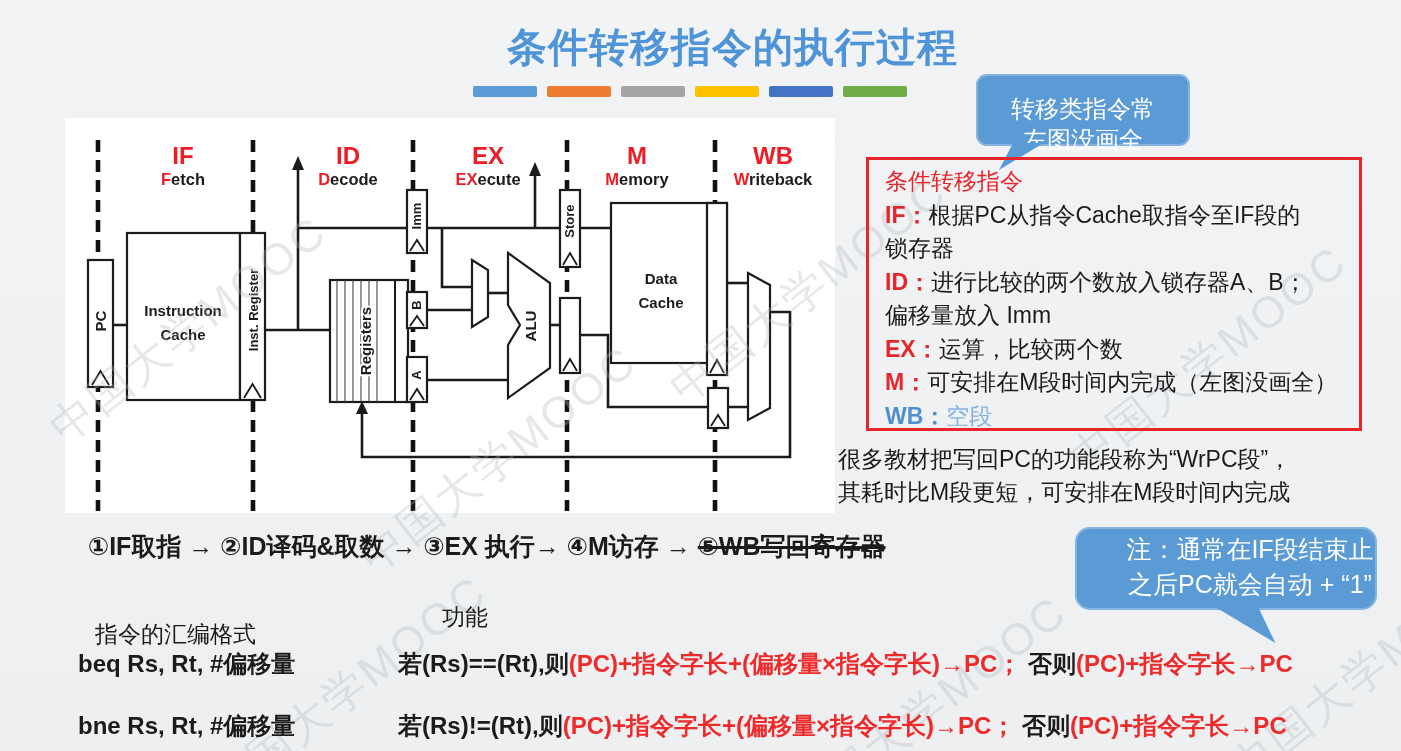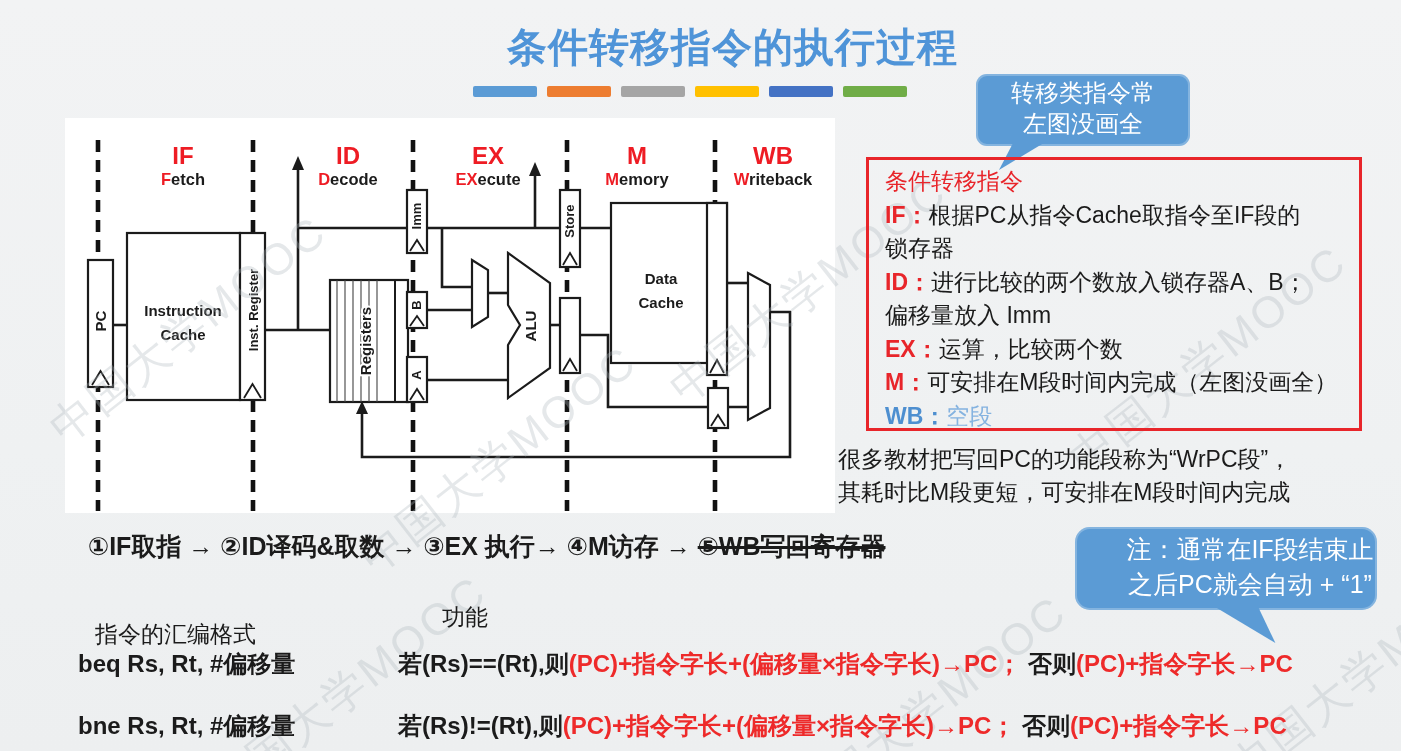--- a/index.html
+++ b/index.html
@@ -27,21 +27,21 @@
   .thick{stroke:#1b1b1b;stroke-width:2;}
   .chev{fill:#ffffff;stroke:#1b1b1b;stroke-width:1.8;}
   .ah{fill:#1b1b1b;stroke:none;}
   .d-txt{font-family:"Liberation Sans","DejaVu Sans",sans-serif;font-weight:bold;fill:#1b1b1b;}
   .halo{paint-order:stroke;stroke:#fff;stroke-width:4px;}
   .fs24{font-size:24px;} .fs16{font-size:16.5px;} .fs15{font-size:15px;} .fs13{font-size:13px;}
   .red-t{fill:#ee1c24;}
   
   .bubble{background:#5b9bd5;color:#fff;text-align:center;border-radius:11px;
           box-shadow:inset 0 0 0 2px rgba(255,255,255,0.25);}
-  #bubble1{left:976px;top:74px;width:214px;height:72px;font-size:24px;line-height:31px;padding-top:3px;box-sizing:border-box;}
+  #bubble1{left:976px;top:74px;width:214px;height:72px;font-size:24px;line-height:31px;padding-top:19px;box-sizing:border-box;}
   #tail1{left:999px;top:143px;width:56px;height:27px;background:#5b9bd5;
          clip-path:polygon(0% 100%,25% 0%,80% 0%);}
   #bubble2{left:1075px;top:527px;width:302px;height:83px;font-size:25px;line-height:35px;
            border-radius:15px;padding-top:5px;box-sizing:border-box;padding-left:48px;}
   #tail2{left:1198px;top:607px;width:86px;height:36px;background:#5b9bd5;
          clip-path:polygon(20% 0%,70% 0%,90% 100%);}
   
   #branch-box{left:866px;top:157px;width:496px;height:274px;border:3px solid #e8252a;
               box-sizing:border-box;padding:5px 10px 0 16px;}
   .bb-item{font-size:23px;line-height:33.5px;}

